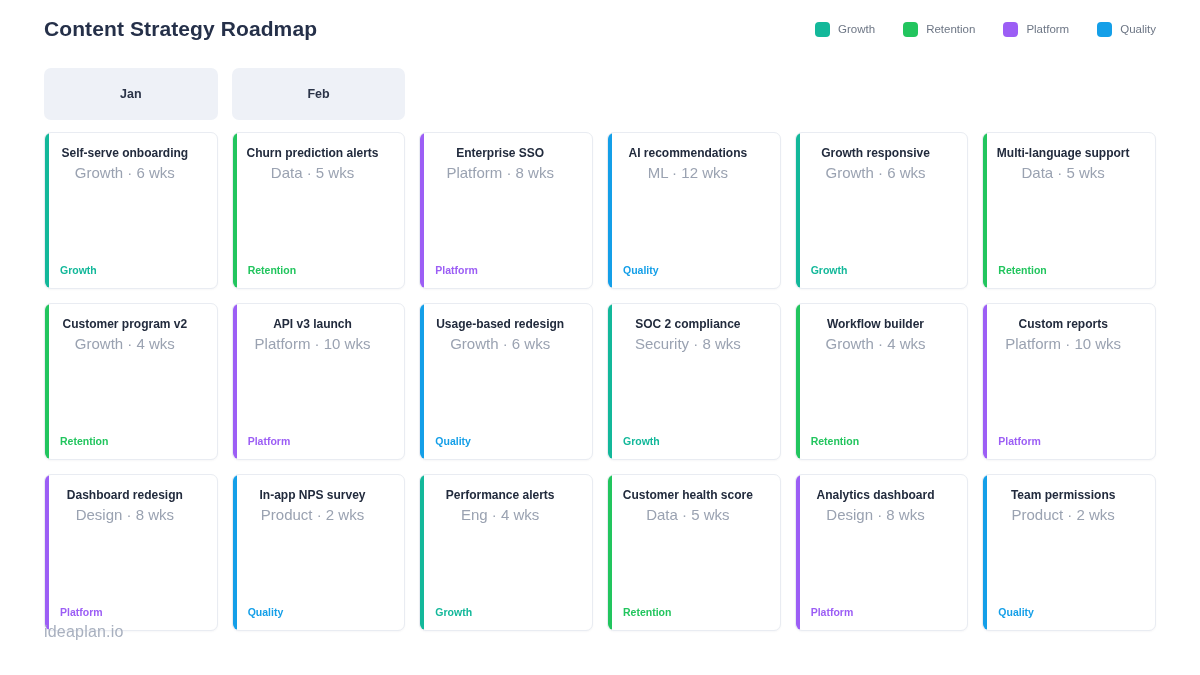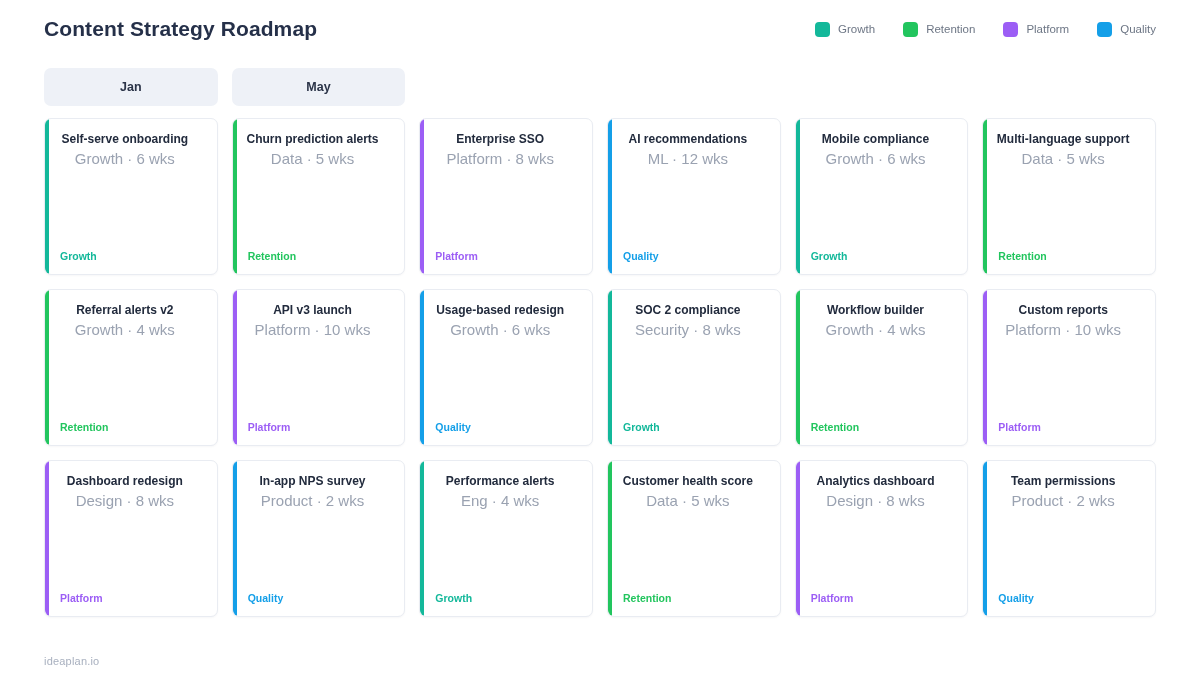--- a/index.html
+++ b/index.html
@@ -81,21 +81,21 @@
   }
   .month-row {
     display: grid;
     grid-template-columns: repeat(6, 1fr);
     gap: 14px;
     margin-bottom: 12px;
   }
   .month-header {
     background: #eef1f7;
     border-radius: 7px;
-    height: 38px;
+    height: 52px;
     display: flex;
     align-items: center;
     justify-content: center;
     font-size: 12.5px;
     font-weight: bold;
     color: #2b3448;
   }
 
   .card-grid {
     display: grid;
@@ -149,22 +149,22 @@
     font-size: 10.5px;
     font-weight: bold;
     line-height: 13px;
     white-space: nowrap;
   }
 
   
   .footer {
     position: absolute;
     left: 44px;
-    bottom: 8px;
-    font-size: 11px;
+    bottom: 34px;
+    font-size: 16px;
     color: #a8b0bf;
     letter-spacing: 0.2px;
   }
 </style>
 </head>
 <body>
 
 <div class="page">
 
   <div class="header">
@@ -185,33 +185,33 @@
         <div class="legend-item">
           <span class="legend-swatch" style="background: rgb(20, 159, 232);"></span>
           <span class="legend-label">Quality</span>
         </div>
       </div>
   </div>
 
   <div class="board">
     <div class="month-row" id="month-row">
         <div class="month-header">Jan</div>
-        <div class="month-header">May</div>
+        <div class="month-header">Feb</div>
       </div>
     <div class="card-grid" id="card-grid">
         <div class="card-col">
           <div class="card">
             <div class="card-accent" style="background: rgb(19, 184, 154);"></div>
             <div class="card-title">Self-serve onboarding</div>
             <div class="card-meta">Growth · 6 wks</div>
             <div class="card-tag" style="color: rgb(19, 184, 154);">Growth</div>
           </div>
           <div class="card">
             <div class="card-accent" style="background: rgb(34, 197, 94);"></div>
-            <div class="card-title">Referral alerts v2</div>
+            <div class="card-title">Customer program v2</div>
             <div class="card-meta">Growth · 4 wks</div>
             <div class="card-tag" style="color: rgb(34, 197, 94);">Retention</div>
           </div>
           <div class="card">
             <div class="card-accent" style="background: rgb(156, 94, 245);"></div>
             <div class="card-title">Dashboard redesign</div>
             <div class="card-meta">Design · 8 wks</div>
             <div class="card-tag" style="color: rgb(156, 94, 245);">Platform</div>
           </div>
         </div>
@@ -271,21 +271,21 @@
           <div class="card">
             <div class="card-accent" style="background: rgb(34, 197, 94);"></div>
             <div class="card-title">Customer health score</div>
             <div class="card-meta">Data · 5 wks</div>
             <div class="card-tag" style="color: rgb(34, 197, 94);">Retention</div>
           </div>
         </div>
         <div class="card-col">
           <div class="card">
             <div class="card-accent" style="background: rgb(19, 184, 154);"></div>
-            <div class="card-title">Mobile compliance</div>
+            <div class="card-title">Growth responsive</div>
             <div class="card-meta">Growth · 6 wks</div>
             <div class="card-tag" style="color: rgb(19, 184, 154);">Growth</div>
           </div>
           <div class="card">
             <div class="card-accent" style="background: rgb(34, 197, 94);"></div>
             <div class="card-title">Workflow builder</div>
             <div class="card-meta">Growth · 4 wks</div>
             <div class="card-tag" style="color: rgb(34, 197, 94);">Retention</div>
           </div>
           <div class="card">

